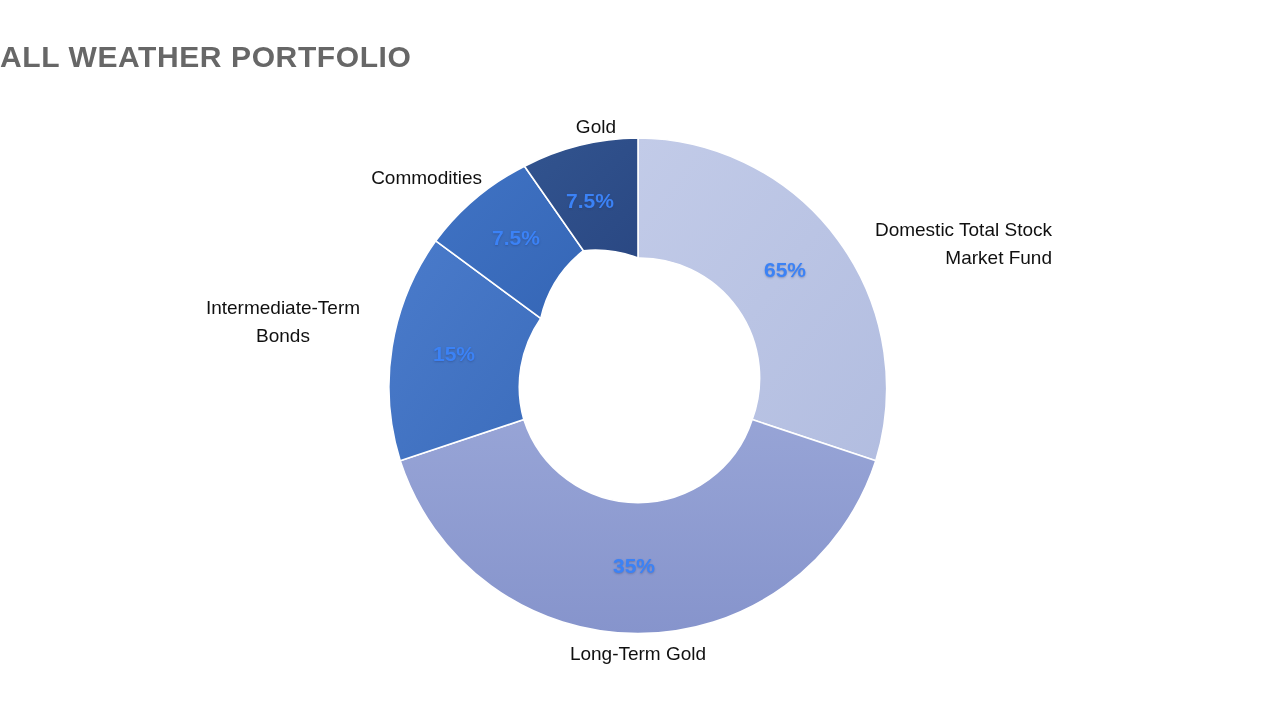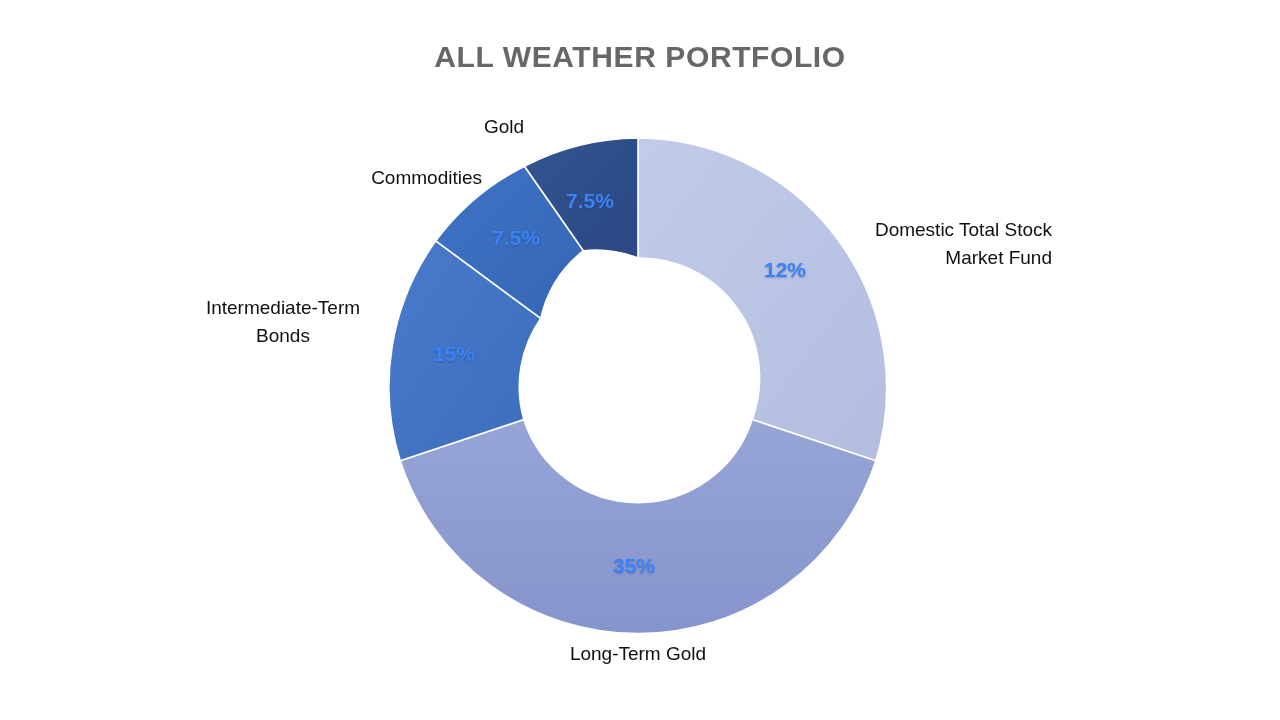--- a/index.html
+++ b/index.html
@@ -20,21 +20,21 @@
     position: absolute;
     inset: 0;
   }
 
   
   .chart-title {
     position: absolute;
     top: 40px;
     left: 0;
     width: 1280px;
-    text-align: center;
+    text-align: left;
     font-size: 30px;
     font-weight: bold;
     letter-spacing: 0.6px;
     color: #676767;
     font-family: "Liberation Sans", sans-serif;
   }
 
   
   .donut-svg {
     position: absolute;
@@ -72,23 +72,24 @@
     width: 236px;
     text-align: center;
   }
   #label-commodities {
     left: 268px;
     top: 164px;
     width: 214px;
     text-align: right;
   }
   #label-gold {
-    left: 484px;
+    left: 444px;
     top: 113px;
     width: 172px;
+    text-align: right;
   }
 
   
   .pct-label {
     position: absolute;
     font-size: 21px;
     font-weight: bold;
     color: #3b82f6;
     font-family: "Liberation Sans", sans-serif;
     text-align: center;
@@ -168,21 +169,21 @@
 
   <div class="cat-label" id="label-longterm">Long-Term Gold</div>
 
   <div class="cat-label" id="label-commodities">Commodities</div>
 
   <div class="cat-label" id="label-intermediate">Intermediate-Term
 Bonds</div>
 
   <div class="cat-label" id="label-gold">Gold</div>
 
-  <div class="pct-label" id="pct-domestic">12%</div>
+  <div class="pct-label" id="pct-domestic">65%</div>
 
   <div class="pct-label" id="pct-longterm">35%</div>
 
   <div class="pct-label" id="pct-intermediate">15%</div>
 
   <div class="pct-label" id="pct-commodities">7.5%</div>
 
   <div class="pct-label" id="pct-gold">7.5%</div>
 
 </div>

